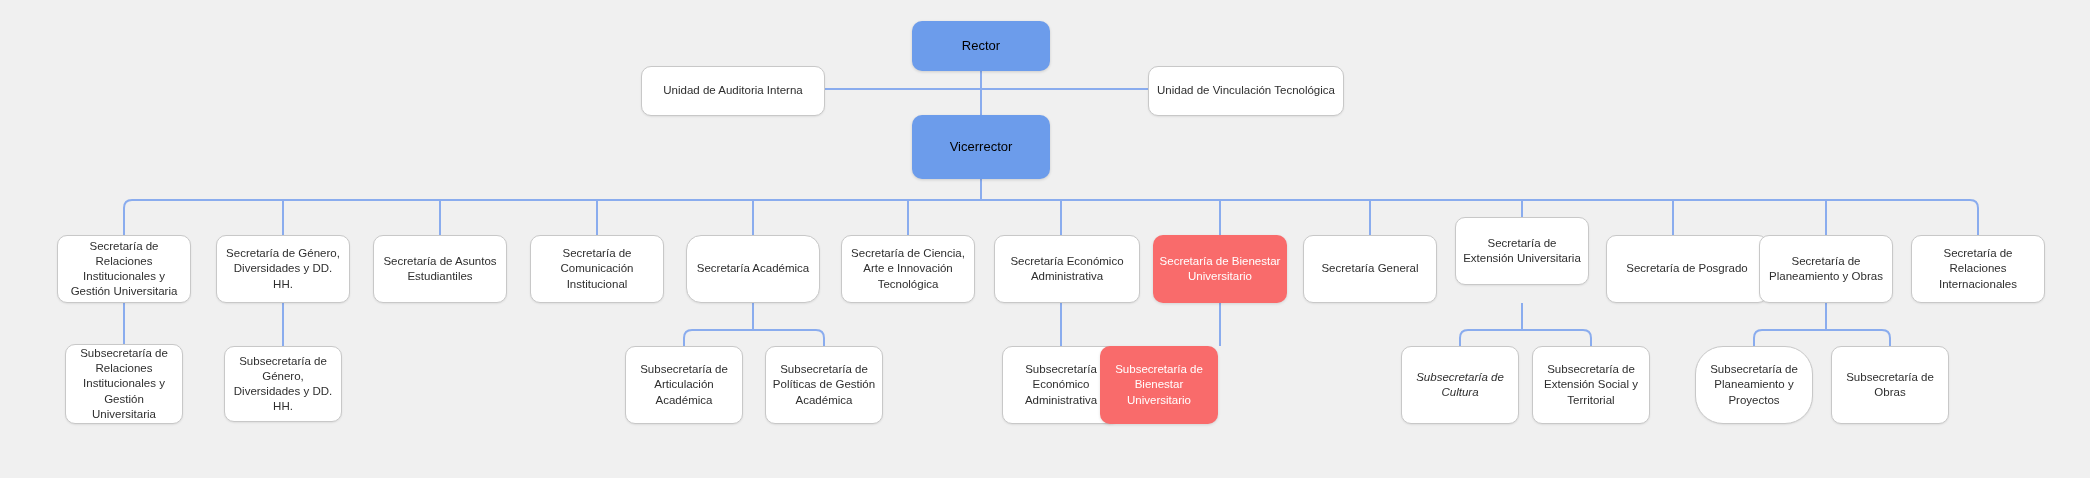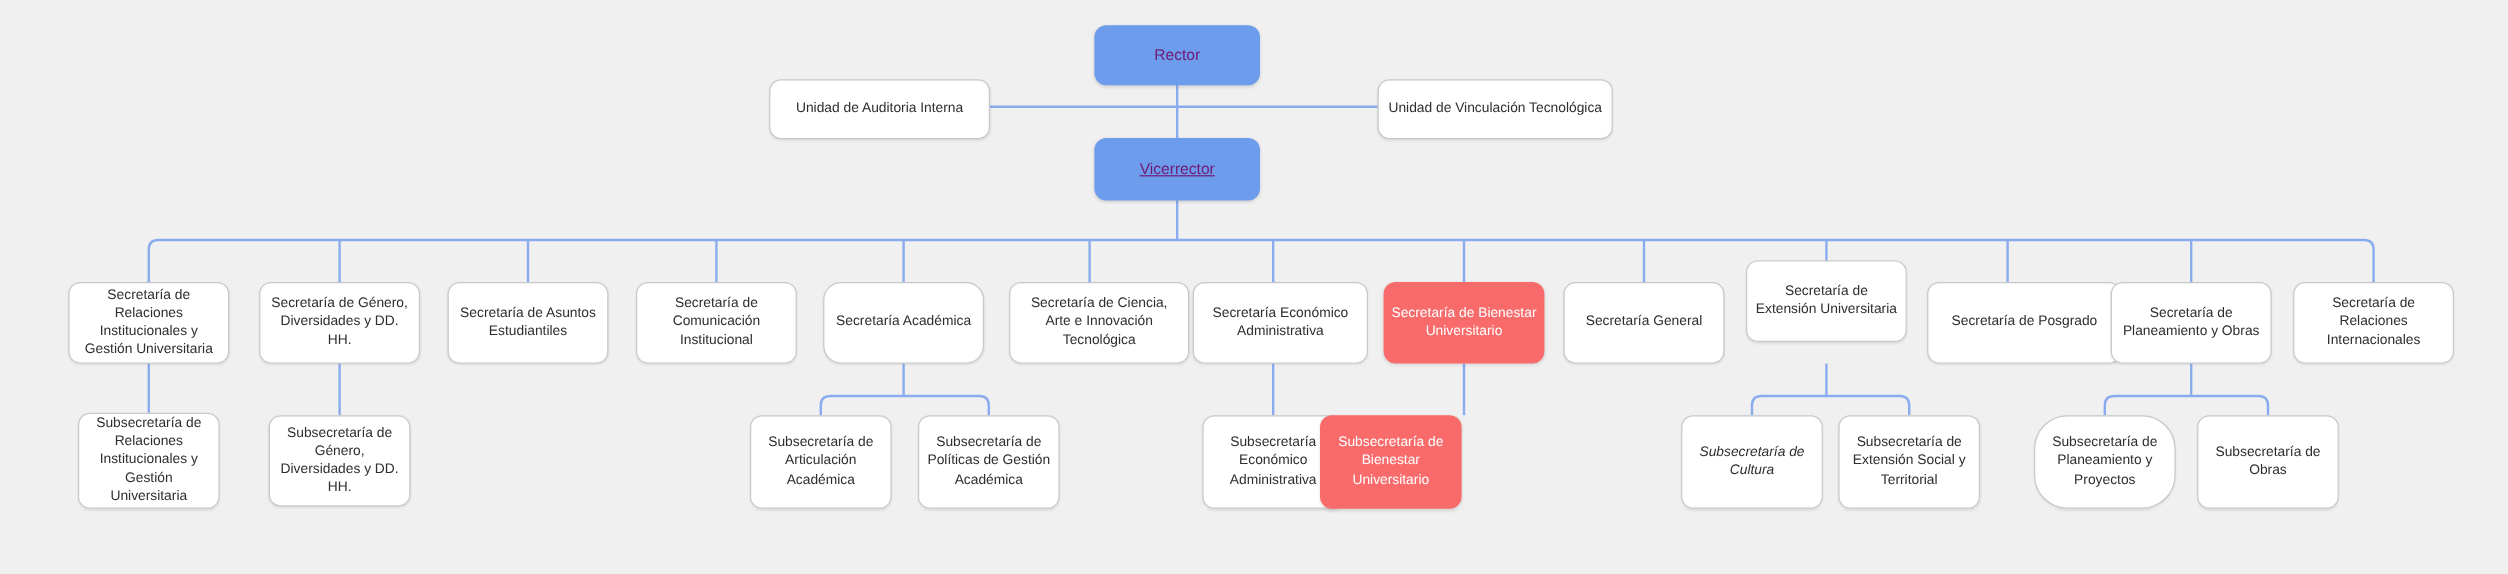--- a/index.html
+++ b/index.html
@@ -18,21 +18,21 @@
     border-radius:10px;
     padding:4px 6px;
     font-size:11.5px;line-height:1.32;
     color:#2e2e2e;
     background:#ffffff;
     border:1px solid #c8c8c8;
     box-shadow:0 1px 2px rgba(0,0,0,.08);
     cursor:default;
   }
   .node.blue{
-    background:#6c9ceb;border:none;color:#701a75;
+    background:#6c9ceb;border:none;color:#000000;
     font-size:13px;font-weight:500;
     box-shadow:0 1px 3px rgba(0,0,0,.15);
     text-align:right;
   }
   .node.red{
     background:#f96b6b;border:none;color:#ffffff;
     box-shadow:0 1px 3px rgba(0,0,0,.12);
   }
 </style>
 </head>
@@ -62,27 +62,27 @@
       <path d="M753,303 L753,330" fill="none" stroke="#8aacee" stroke-width="2"></path>
       <path d="M684,346 L684,338 Q684,330 692,330 L816,330 Q824,330 824,338 L824,346" fill="none" stroke="#8aacee" stroke-width="2"></path>
       <path d="M1522,303 L1522,330" fill="none" stroke="#8aacee" stroke-width="2"></path>
       <path d="M1460,346 L1460,338 Q1460,330 1468,330 L1583,330 Q1591,330 1591,338 L1591,346" fill="none" stroke="#8aacee" stroke-width="2"></path>
       <path d="M1826,303 L1826,330" fill="none" stroke="#8aacee" stroke-width="2"></path>
       <path d="M1754,346 L1754,338 Q1754,330 1762,330 L1882,330 Q1890,330 1890,338 L1890,346" fill="none" stroke="#8aacee" stroke-width="2"></path>
     </svg>
 <div class="node blue" style="left: 912px; top: 21px; width: 138px; height: 50px;">Rector</div>
     <div class="node white" style="left: 641px; top: 66px; width: 184px; height: 50px;">Unidad de Auditoria Interna</div>
     <div class="node white" style="left: 1148px; top: 66px; width: 196px; height: 50px;">Unidad de Vinculación Tecnológica</div>
-    <div class="node blue" style="left: 912px; top: 115px; width: 138px; height: 52px; text-decoration: underline;">Vicerrector</div>
+    <div class="node blue" style="left: 912px; top: 115px; width: 138px; height: 64px;">Vicerrector</div>
     <div class="node white" style="left: 57px; top: 235px; width: 134px; height: 68px;">Secretaría de Relaciones Institucionales y Gestión Universitaria</div>
     <div class="node white" style="left: 216px; top: 235px; width: 134px; height: 68px;">Secretaría de Género, Diversidades y DD. HH.</div>
     <div class="node white" style="left: 373px; top: 235px; width: 134px; height: 68px;">Secretaría de Asuntos Estudiantiles</div>
     <div class="node white" style="left: 530px; top: 235px; width: 134px; height: 68px;">Secretaría de Comunicación Institucional</div>
     <div class="node white" style="left: 686px; top: 235px; width: 134px; height: 68px; border-radius: 15px;">Secretaría Académica</div>
-    <div class="node white" style="left: 841px; top: 235px; width: 150px; height: 68px;">Secretaría de Ciencia, Arte e Innovación Tecnológica</div>
+    <div class="node white" style="left: 841px; top: 235px; width: 134px; height: 68px;">Secretaría de Ciencia, Arte e Innovación Tecnológica</div>
     <div class="node white" style="left: 994px; top: 235px; width: 146px; height: 68px;">Secretaría Económico Administrativa</div>
     <div class="node red" style="left: 1153px; top: 235px; width: 134px; height: 68px;">Secretaría de Bienestar Universitario</div>
     <div class="node white" style="left: 1303px; top: 235px; width: 134px; height: 68px;">Secretaría General</div>
     <div class="node white" style="left: 1455px; top: 217px; width: 134px; height: 68px;">Secretaría de Extensión Universitaria</div>
     <div class="node white" style="left: 1606px; top: 235px; width: 162px; height: 68px;">Secretaría de Posgrado</div>
     <div class="node white" style="left: 1759px; top: 235px; width: 134px; height: 68px;">Secretaría de Planeamiento y Obras</div>
     <div class="node white" style="left: 1911px; top: 235px; width: 134px; height: 68px;">Secretaría de Relaciones Internacionales</div>
     <div class="node white" style="left: 65px; top: 344px; width: 118px; height: 80px;">Subsecretaría de Relaciones Institucionales y Gestión Universitaria</div>
     <div class="node white" style="left: 224px; top: 346px; width: 118px; height: 76px;">Subsecretaría de Género, Diversidades y DD. HH.</div>
     <div class="node white" style="left: 625px; top: 346px; width: 118px; height: 78px;">Subsecretaría de Articulación Académica</div>

